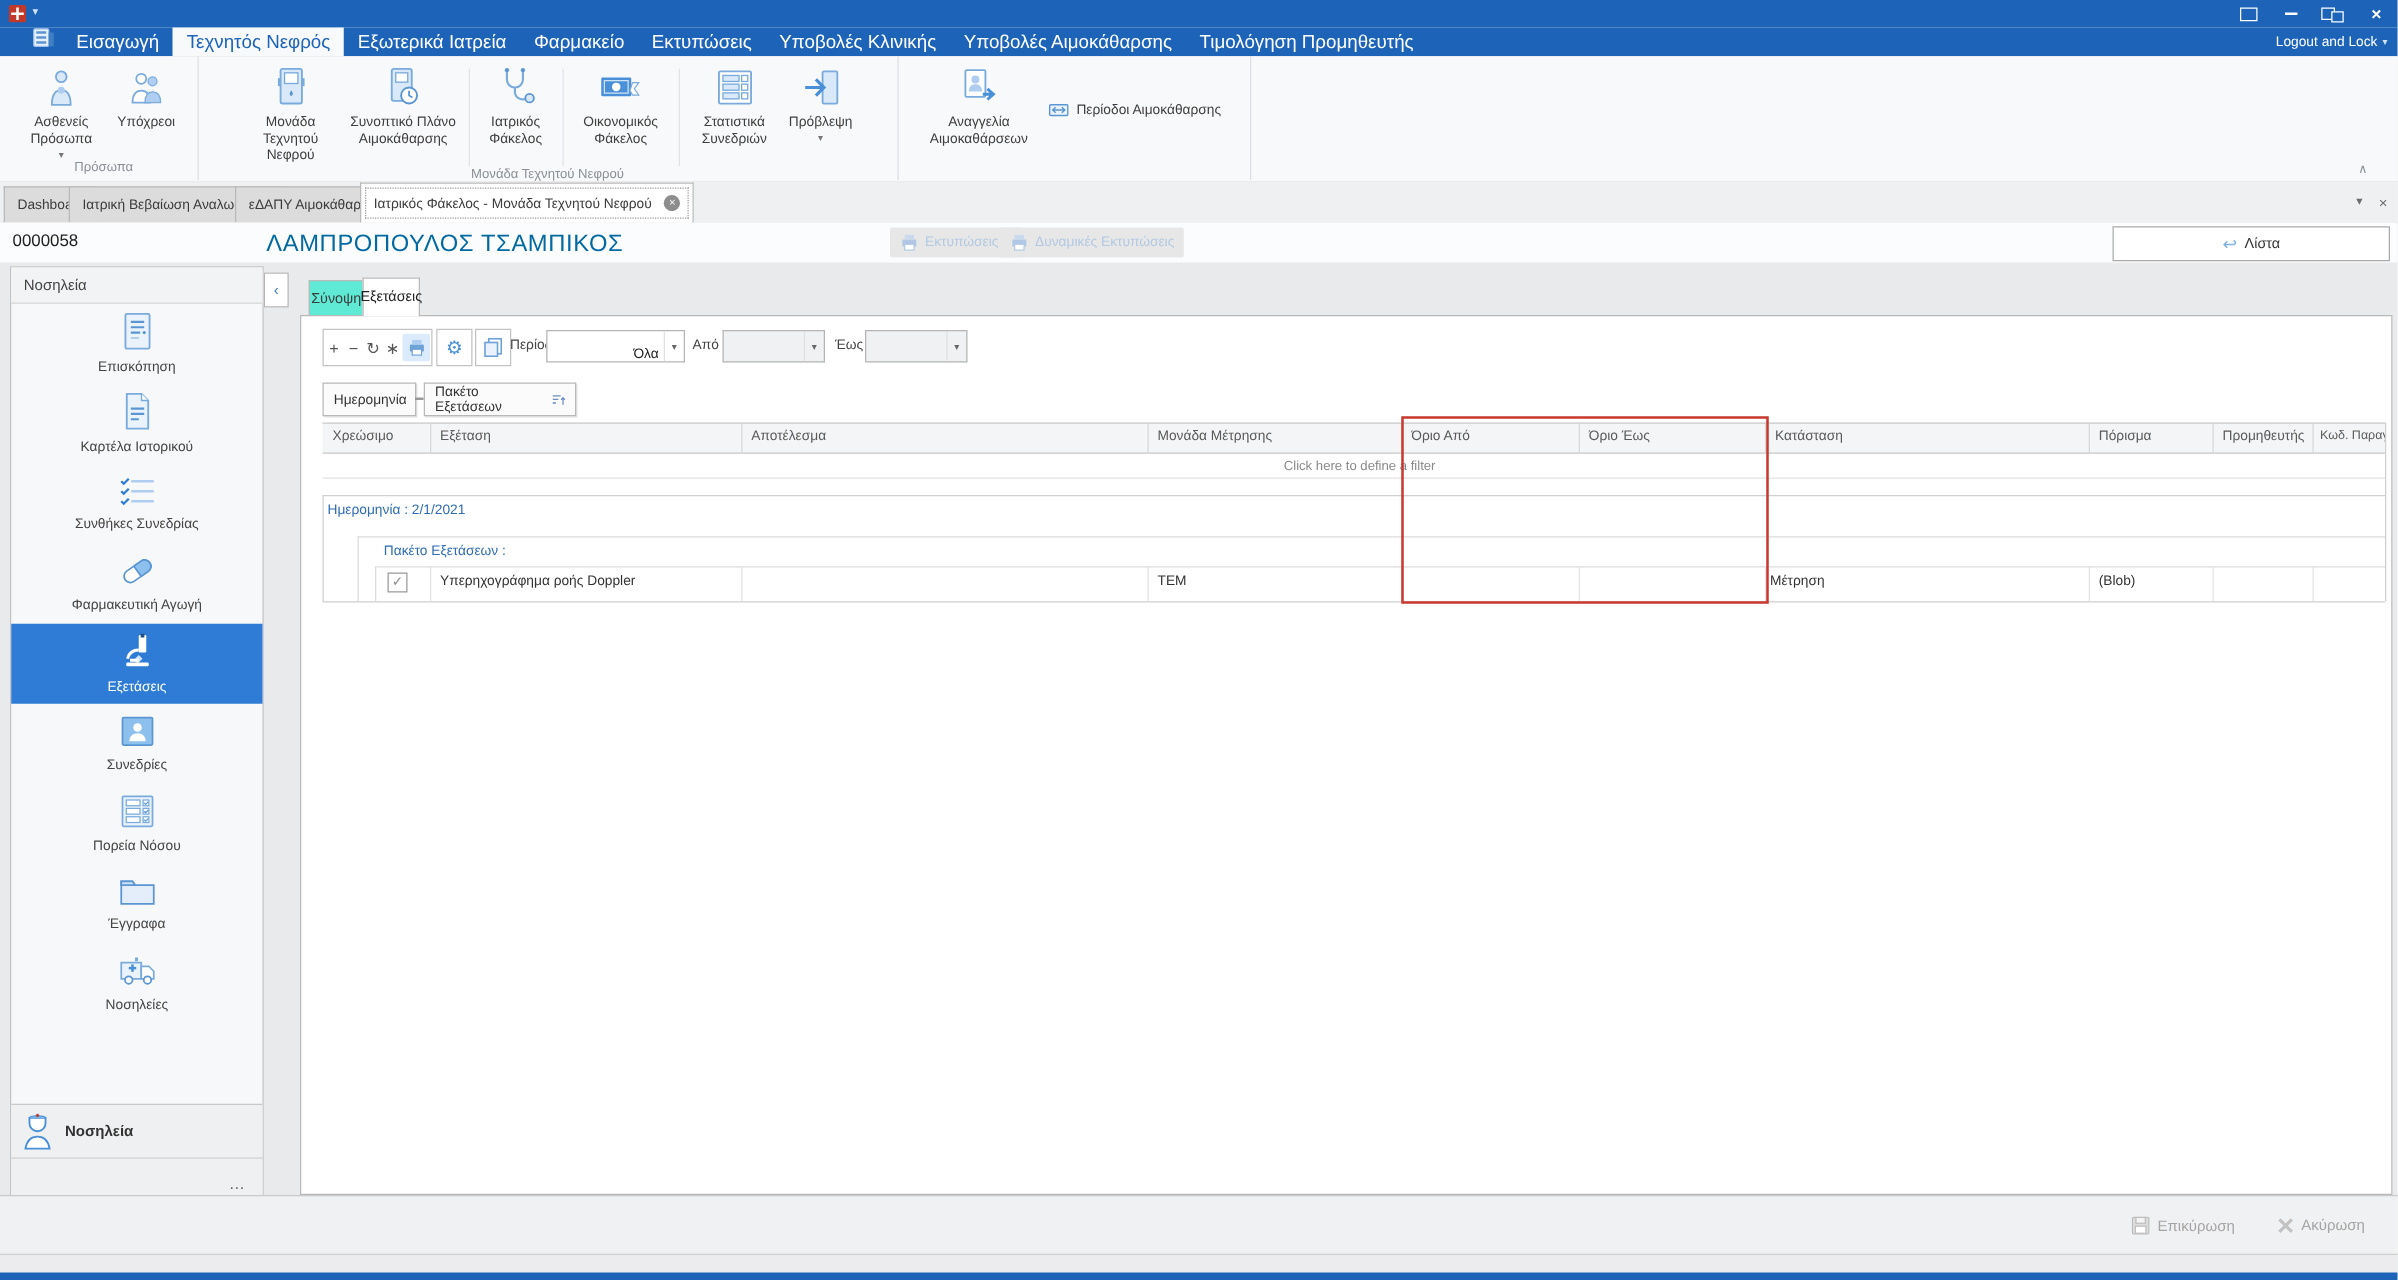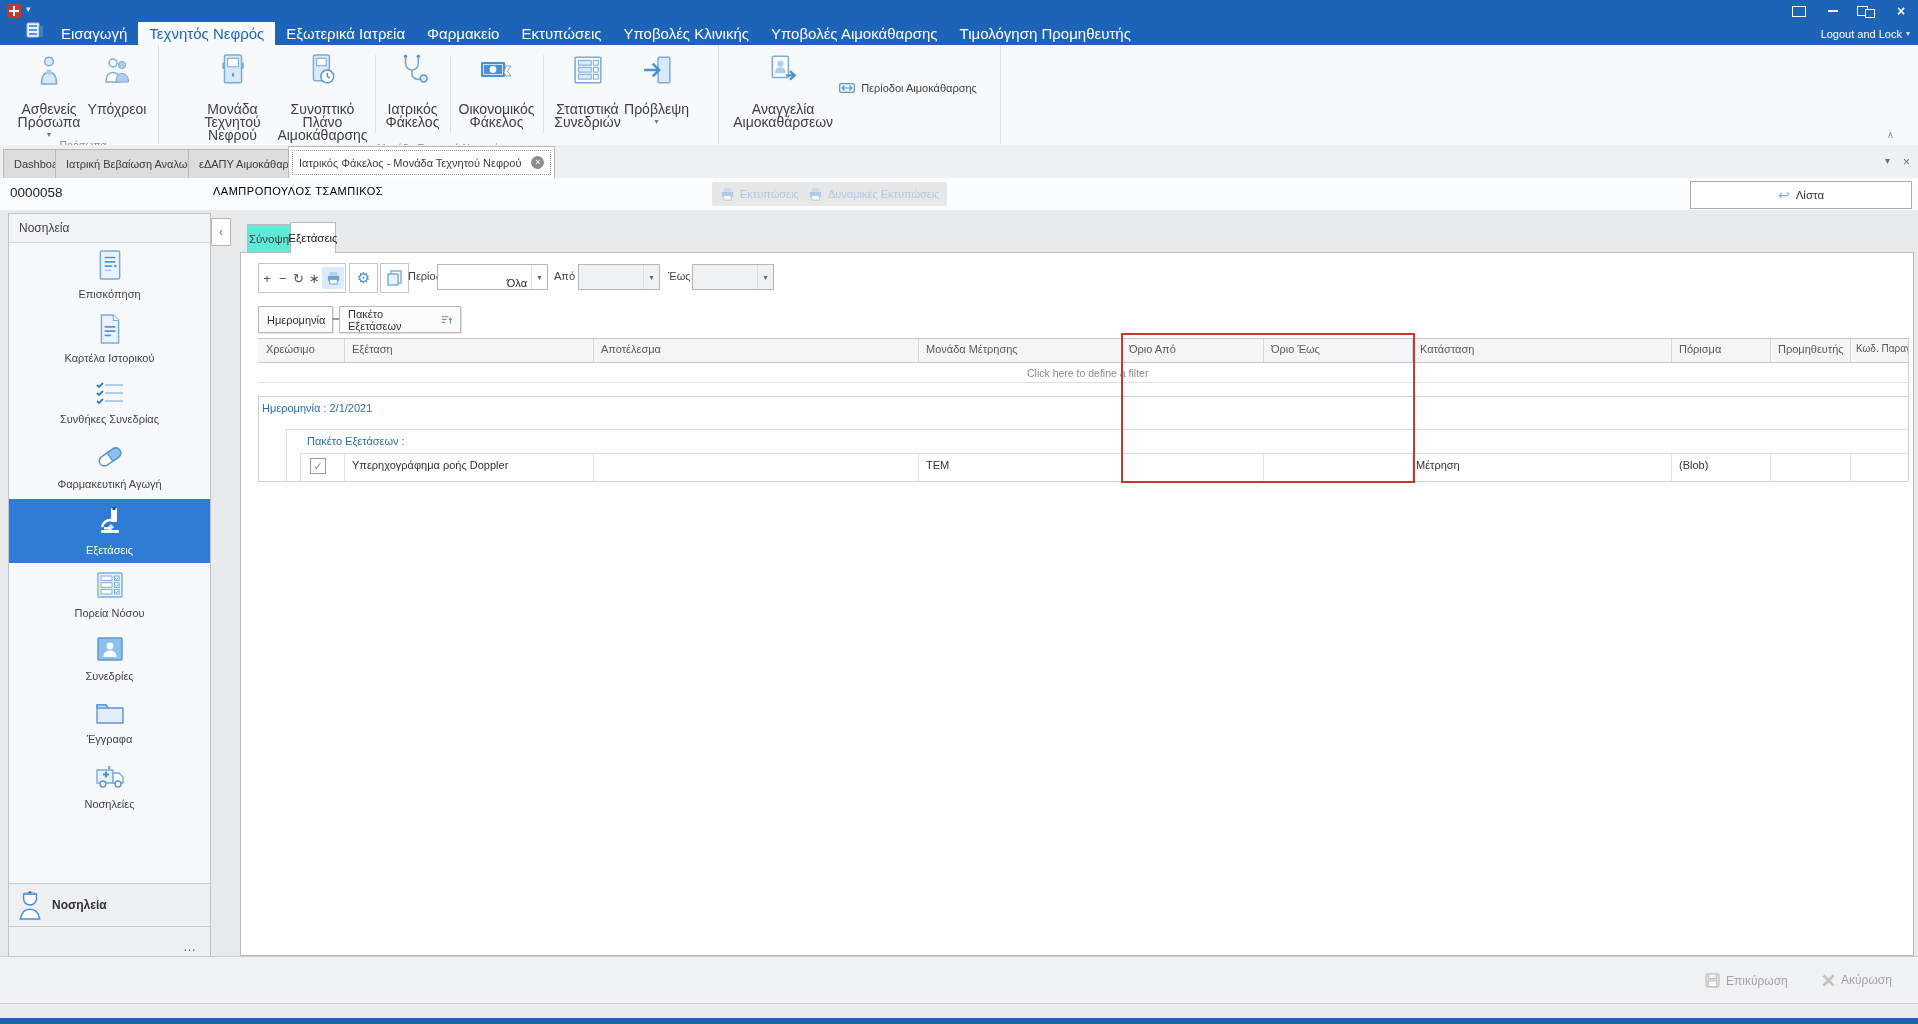--- a/index.html
+++ b/index.html
@@ -27,41 +27,41 @@
   #menubar .mtab.active{background:#f8f9fa;color:#1d64b8}
   #logout{position:absolute;right:8px;top:22px;height:23px;display:flex;align-items:center;color:#fff;font-size:11px;gap:4px}
   #logout .c{font-size:8px;color:#cfe2f6}
 
   
   #ribbon{left:0;top:45px;width:1918px;height:100px;background:#f8f9fa;border-bottom:1px solid #d3d6d9}
   .rgroup{position:absolute;top:0;height:99px;border-right:1px solid #dde0e3;display:flex;flex-direction:column}
   .rbtns{flex:1;display:flex;justify-content:center;align-items:flex-start;gap:2px;padding-top:5px}
   .rbtn{width:84px;display:flex;flex-direction:column;align-items:center;padding-top:2px}
   .rbtn .ic{height:36px;display:flex;align-items:center}
-  .rbtn .lb{font-size:14px;color:#3f3f3f;text-align:center;line-height:13px;margin-top:15px}
+  .rbtn .lb{font-size:11px;color:#3f3f3f;text-align:center;line-height:13px;margin-top:4px}
   .rbtn .caret{font-size:8px;color:#777;margin-top:1px}
   .rsep{width:1px;background:#e0e3e6;height:78px;margin:5px 4px 0}
   .rcaption{height:16px;font-size:10.5px;color:#8b9096;text-align:center}
   .rsmall{display:flex;align-items:center;gap:6px;font-size:11px;color:#3f3f3f;height:24px;padding:0 6px;margin-top:26px}
   #ribbon-collapse{position:absolute;right:24px;top:84px;color:#8b9096;font-size:10px}
 
   
   #doctabs{left:0;top:145px;width:1918px;height:33px;background:#eff0f1;border-bottom:1px solid #d7d7d7}
   .dtab{position:absolute;top:4px;height:28px;background:#dcdcdc;border:1px solid #b9b9b9;border-bottom:none;
         display:flex;align-items:center;padding:0 10px;font-size:11px;color:#3c3c3c;white-space:nowrap}
   .dtab.active{top:1px;height:31px;background:#fff;z-index:2}
   .dtab.active .focusbox{position:absolute;inset:3px;border:1px dotted #9a9a9a;pointer-events:none}
   .dtab .closer{margin-left:10px;width:13px;height:13px;border-radius:50%;background:#8d8d8d;color:#fff;
         display:flex;align-items:center;justify-content:center;font-size:9px;line-height:1}
   .dt-ctl{position:absolute;top:10px;color:#6c6c6c;font-size:10px}
 
   
   #patientbar{left:0;top:178px;width:1918px;height:32px;background:#fbfcfd}
   #patient-id{position:absolute;left:10px;top:7px;font-size:13.5px;color:#222}
-  #patient-name{position:absolute;left:213px;top:7px;font-size:11px;color:#000000;letter-spacing:.5px}
+  #patient-name{position:absolute;left:213px;top:7px;font-size:19px;color:#0369a1;letter-spacing:.5px}
   .disabled-btn{position:absolute;top:4px;height:24px;background:#e7e7e7;border-radius:2px;display:flex;align-items:center;
         gap:5px;padding:0 8px;font-size:11px;color:#b3c9e2}
   .disabled-btn .c{font-size:8px;color:#c3d2e4}
   #list-btn{position:absolute;left:1690px;top:3px;width:220px;height:26px;background:#fff;border:1px solid #ababab;
         display:flex;align-items:center;justify-content:center;gap:6px;font-size:11.5px;color:#333}
   #list-btn .back{color:#7fb2e5;font-size:14px;line-height:1}
 
   
   #sidebar{left:8px;top:213px;width:203px;height:753px;background:#f7f8f9;border:1px solid #c3c3c3;box-sizing:border-box}
   #sb-header{height:28px;border-bottom:1px solid #d6d6d6;display:flex;align-items:center;padding:0 10px;
@@ -396,39 +396,39 @@
         <rect x="16" y="2" width="6" height="14" rx="1" fill="#fff"></rect>
         <rect x="17.5" y="1" width="3" height="3" fill="#1b4f8a"></rect>
         <path d="M16 14c-5 0-8 3-9 7" fill="none" stroke="#fff" stroke-width="2.4"></path>
         <path d="M12 22l4-4 3 3-4 4z" fill="#cfe3f7"></path>
         <rect x="6" y="24" width="18" height="3" rx="1" fill="#fff"></rect>
         <rect x="9" y="21" width="7" height="2.4" fill="#fff"></rect>
       </svg>
     <span class="lb">Εξετάσεις</span>
   </div>
   <div class="sb-item">
+    <svg width="28" height="26" viewBox="0 0 28 26">
+        <rect x="2" y="2" width="24" height="22" rx="1" fill="#8ec0ee" stroke="#5b96d2" stroke-width="1.4"></rect>
+        <circle cx="14" cy="10" r="3.4" fill="#fff"></circle>
+        <path d="M7.5 21c0-4 2.6-6.4 6.5-6.4s6.5 2.4 6.5 6.4z" fill="#fff"></path>
+      </svg>
+    <span class="lb">Συνεδρίες</span>
+  </div>
+  <div class="sb-item">
     <svg width="28" height="28" viewBox="0 0 28 28">
         <rect x="2" y="2" width="24" height="24" rx="1" fill="#eaf3fc" stroke="#7aabdc" stroke-width="1.4"></rect>
         <rect x="5" y="5" width="11" height="4.6" fill="#fff" stroke="#7aabdc"></rect>
         <rect x="5" y="11.7" width="11" height="4.6" fill="#fff" stroke="#7aabdc"></rect>
         <rect x="5" y="18.4" width="11" height="4.6" fill="#fff" stroke="#7aabdc"></rect>
         <rect x="18.5" y="5" width="4.6" height="4.6" fill="#fff" stroke="#7aabdc"></rect>
         <rect x="18.5" y="11.7" width="4.6" height="4.6" fill="#fff" stroke="#7aabdc"></rect>
         <rect x="18.5" y="18.4" width="4.6" height="4.6" fill="#fff" stroke="#7aabdc"></rect>
         <path d="M19.3 7.3l1.2 1.2 2-2M19.3 14l1.2 1.2 2-2M19.3 20.7l1.2 1.2 2-2" fill="none" stroke="#5b96d2"></path>
       </svg>
     <span class="lb">Πορεία Νόσου</span>
-  </div>
-  <div class="sb-item">
-    <svg width="28" height="26" viewBox="0 0 28 26">
-        <rect x="2" y="2" width="24" height="22" rx="1" fill="#8ec0ee" stroke="#5b96d2" stroke-width="1.4"></rect>
-        <circle cx="14" cy="10" r="3.4" fill="#fff"></circle>
-        <path d="M7.5 21c0-4 2.6-6.4 6.5-6.4s6.5 2.4 6.5 6.4z" fill="#fff"></path>
-      </svg>
-    <span class="lb">Συνεδρίες</span>
   </div>
   <div class="sb-item">
     <svg width="30" height="24" viewBox="0 0 30 24">
         <path d="M2 4h9l2 3h15v15H2z" fill="#e4eefb" stroke="#5b96d2" stroke-width="1.4"></path>
         <path d="M2 4h9l2 3H2z" fill="#cfe3f7" stroke="#5b96d2" stroke-width="1.4"></path>
       </svg>
     <span class="lb">Έγγραφα</span>
   </div>
   <div class="sb-item">
     <svg width="32" height="26" viewBox="0 0 32 26">

